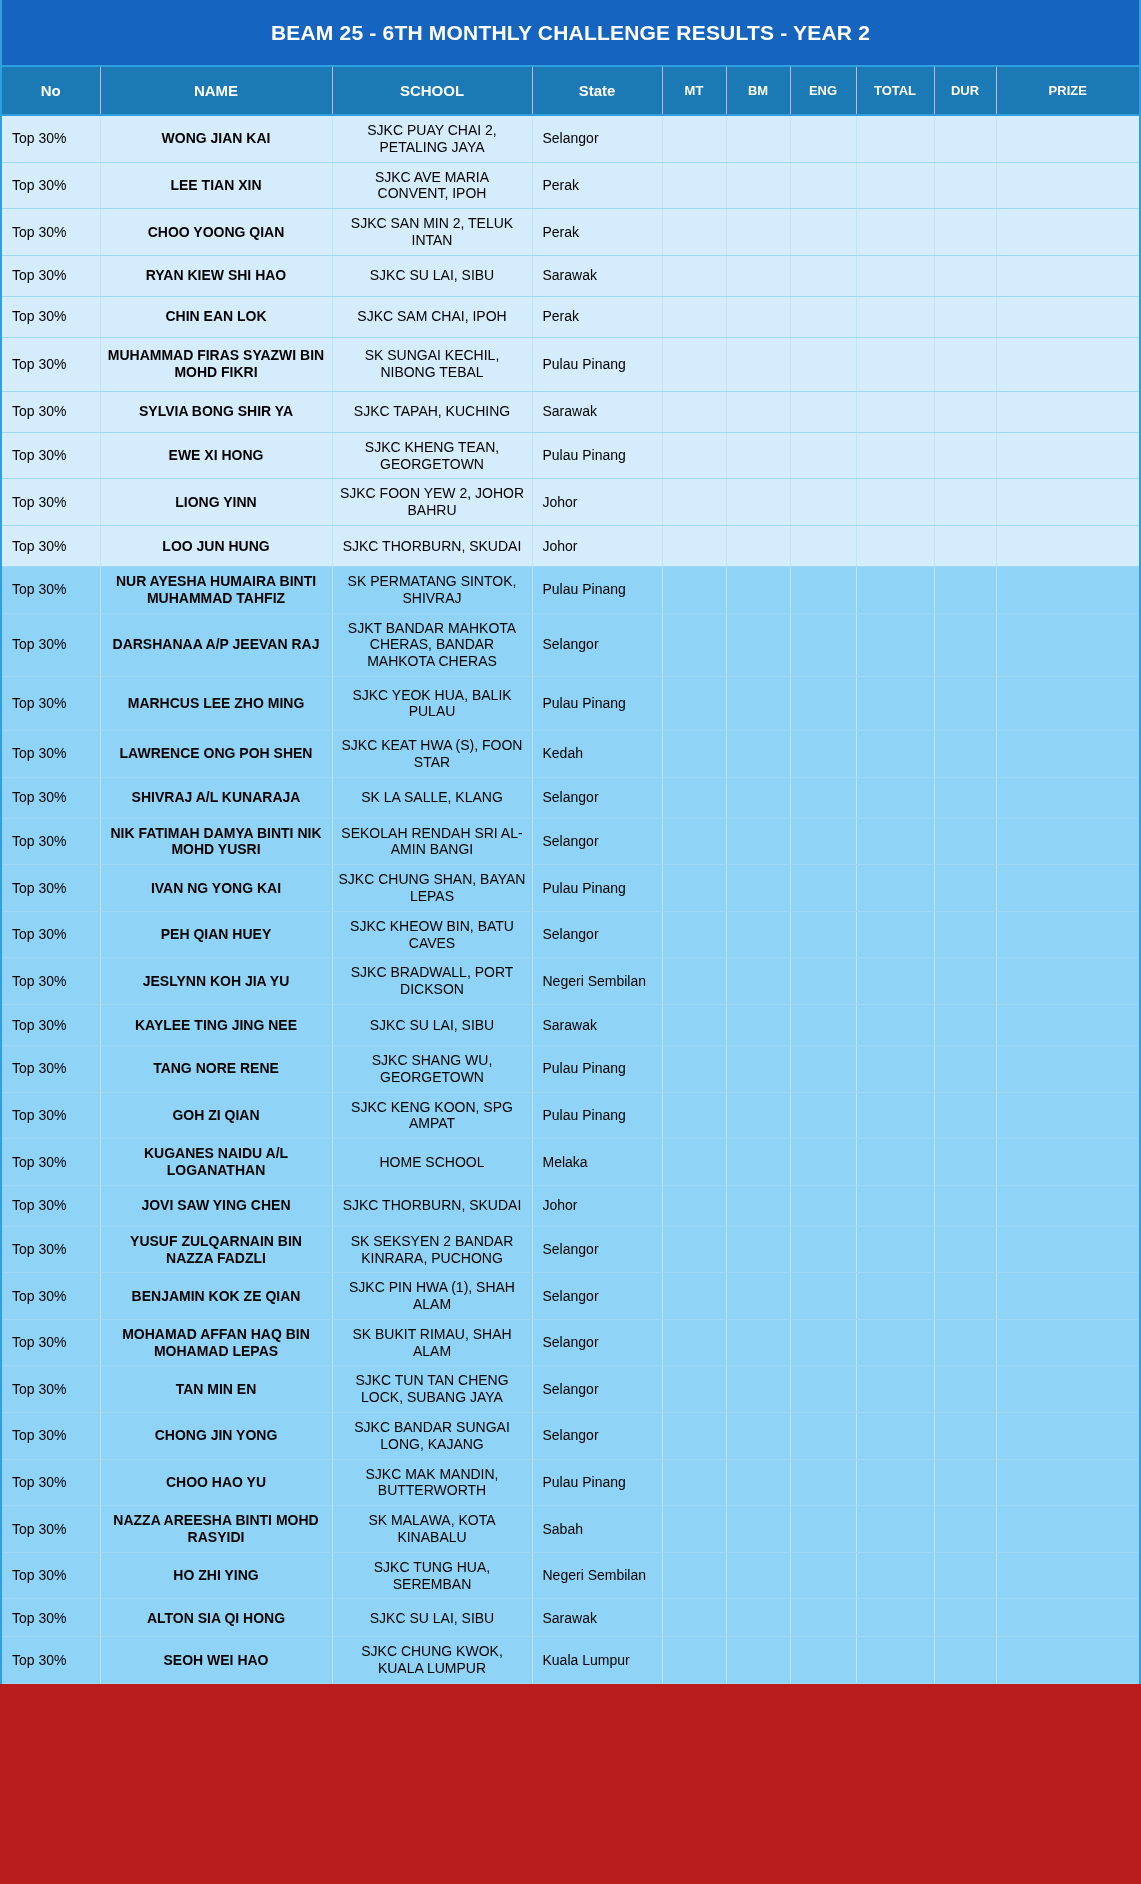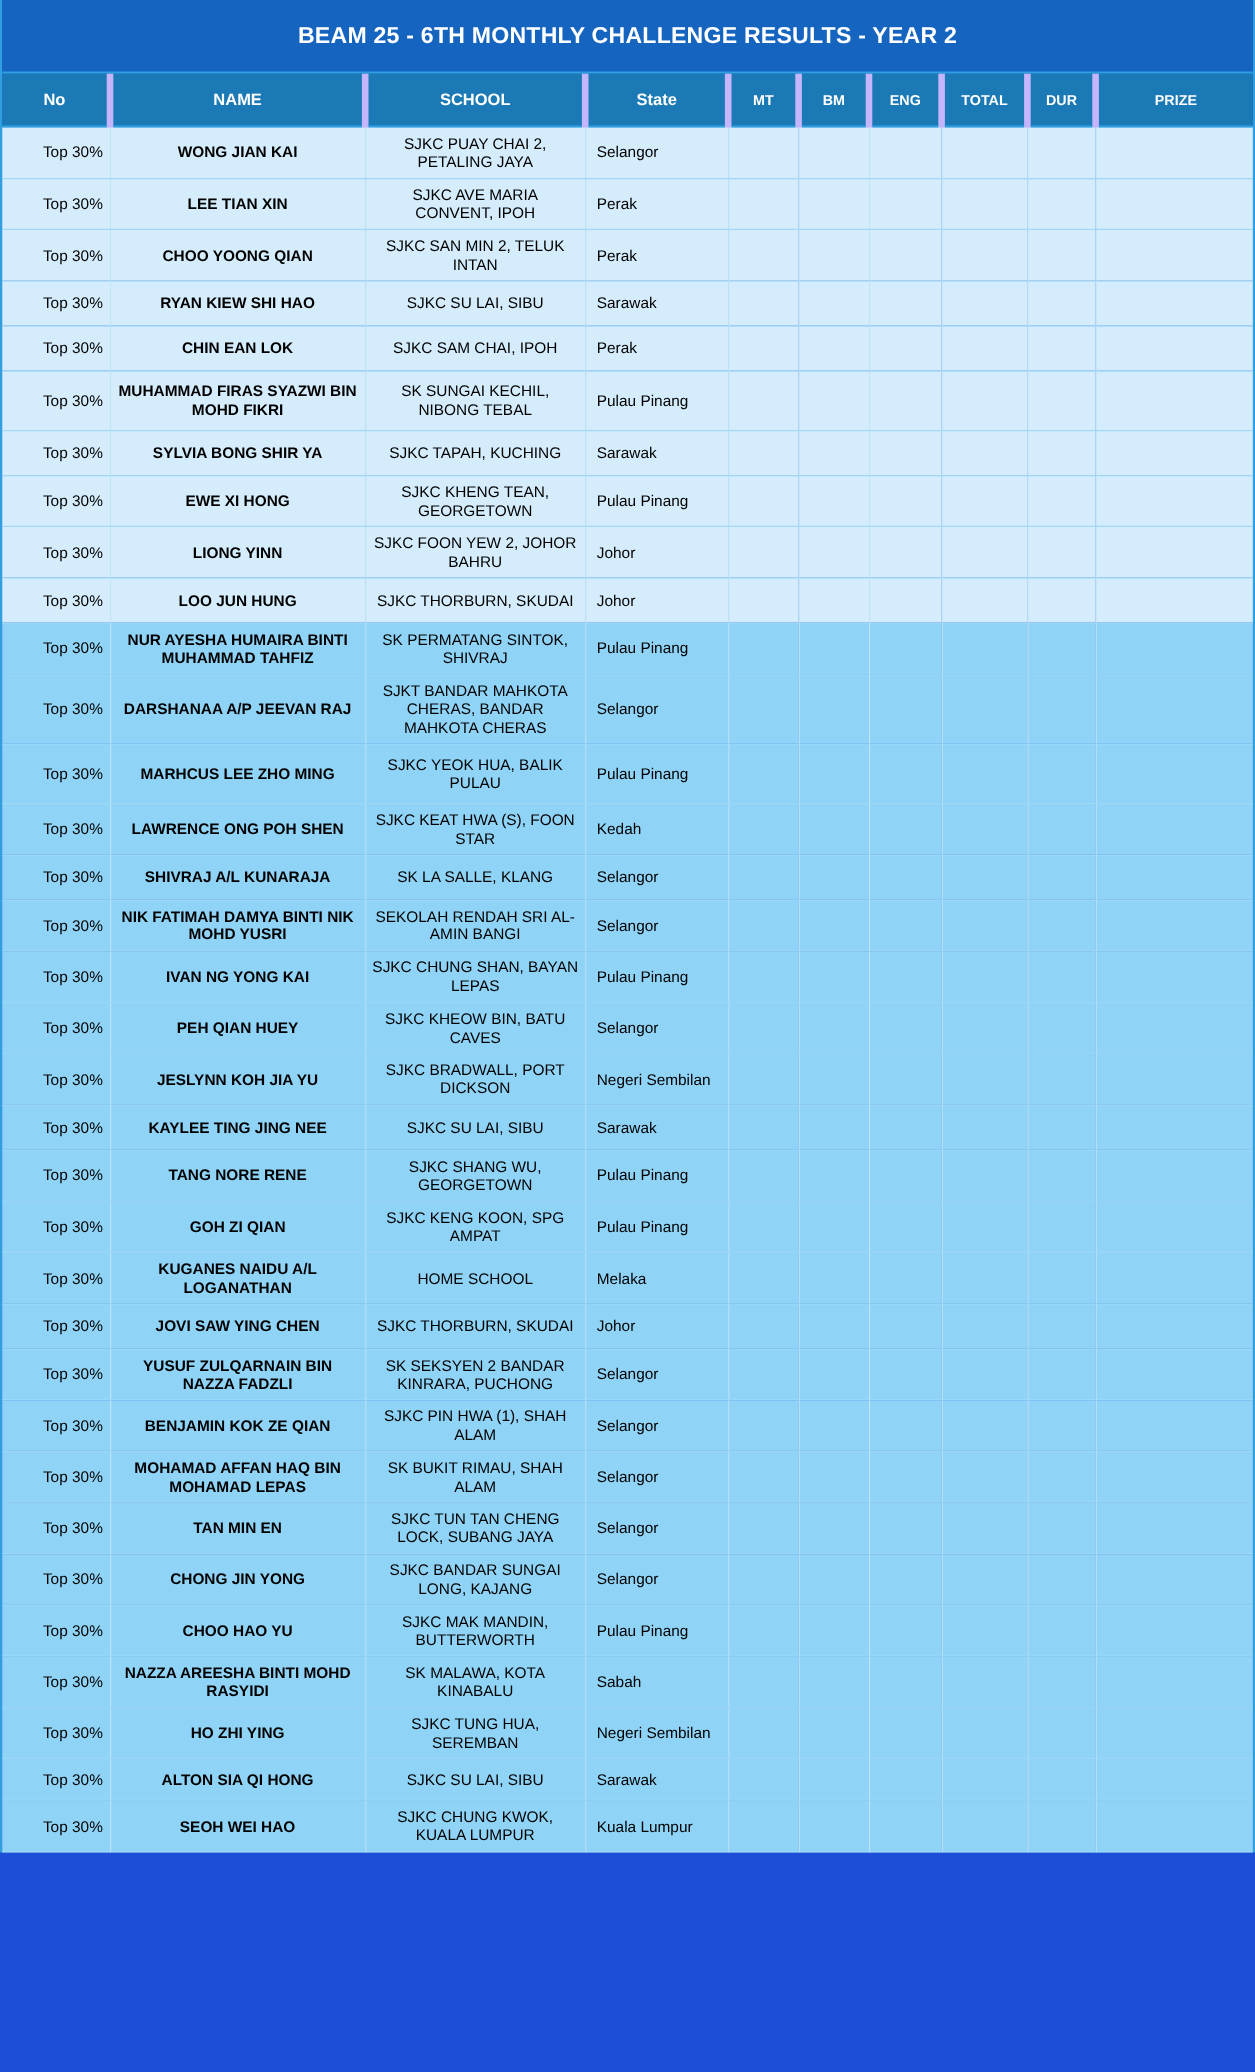--- a/index.html
+++ b/index.html
@@ -5,21 +5,21 @@
   * { box-sizing: border-box; }
   html, body {
     margin: 0;
     padding: 0;
     background: #ffffff;
     font-family: "Liberation Sans", sans-serif;
   }
   .page {
     width: 1141px;
     min-height: 1884px;
-    background: #1d4ed8;
+    background: #b91c1c;
     position: relative;
   }
   .sheet {
     width: 1141px;
     border-left: 2px solid #2f9fe0;
     border-right: 2px solid #2f9fe0;
   }
   
   .title-bar {
     background: #1565c0;
@@ -40,21 +40,21 @@
     width: 100%;
     table-layout: fixed;
   }
   thead th {
     background: #1b7ab5;
     color: #ffffff;
     font-weight: bold;
     font-size: 15px;
     height: 48px;
     vertical-align: middle;
-    border-right: 6px solid #c4b5fd;
+    border-right: 1px solid #c4b5fd;
     border-bottom: 2px solid #2f9fe0;
     padding: 0 4px;
   }
   thead th.small { font-size: 13px; margin-top: 24px; }
   thead th:last-child { border-right: none; }
 
   col.c-no     { width: 98px; }
   col.c-name   { width: 232px; }
   col.c-school { width: 200px; }
   col.c-state  { width: 130px; }
@@ -72,21 +72,21 @@
     color: #000000;
     padding: 6px 6px;
     vertical-align: middle;
     line-height: 1.2;
   }
   tbody td:last-child { border-right: none; }
 
   tbody tr.band-a td { background: #d4ecfb; }
   tbody tr.band-b td { background: #8fd4f7; }
 
-  td.no    { text-align: right; font-size: 14px; padding-left: 10px; }
+  td.no    { text-align: left; font-size: 14px; padding-left: 10px; }
   td.name  { text-align: center; font-weight: bold; font-size: 14px; }
   td.school{ text-align: center; font-size: 14px; }
   td.state { text-align: left; font-size: 14px; padding-left: 10px; }
   td.num   { text-align: center; }
   td.prize { text-align: center; }
 </style>
 </head>
 <body>
 
 <div class="page">

